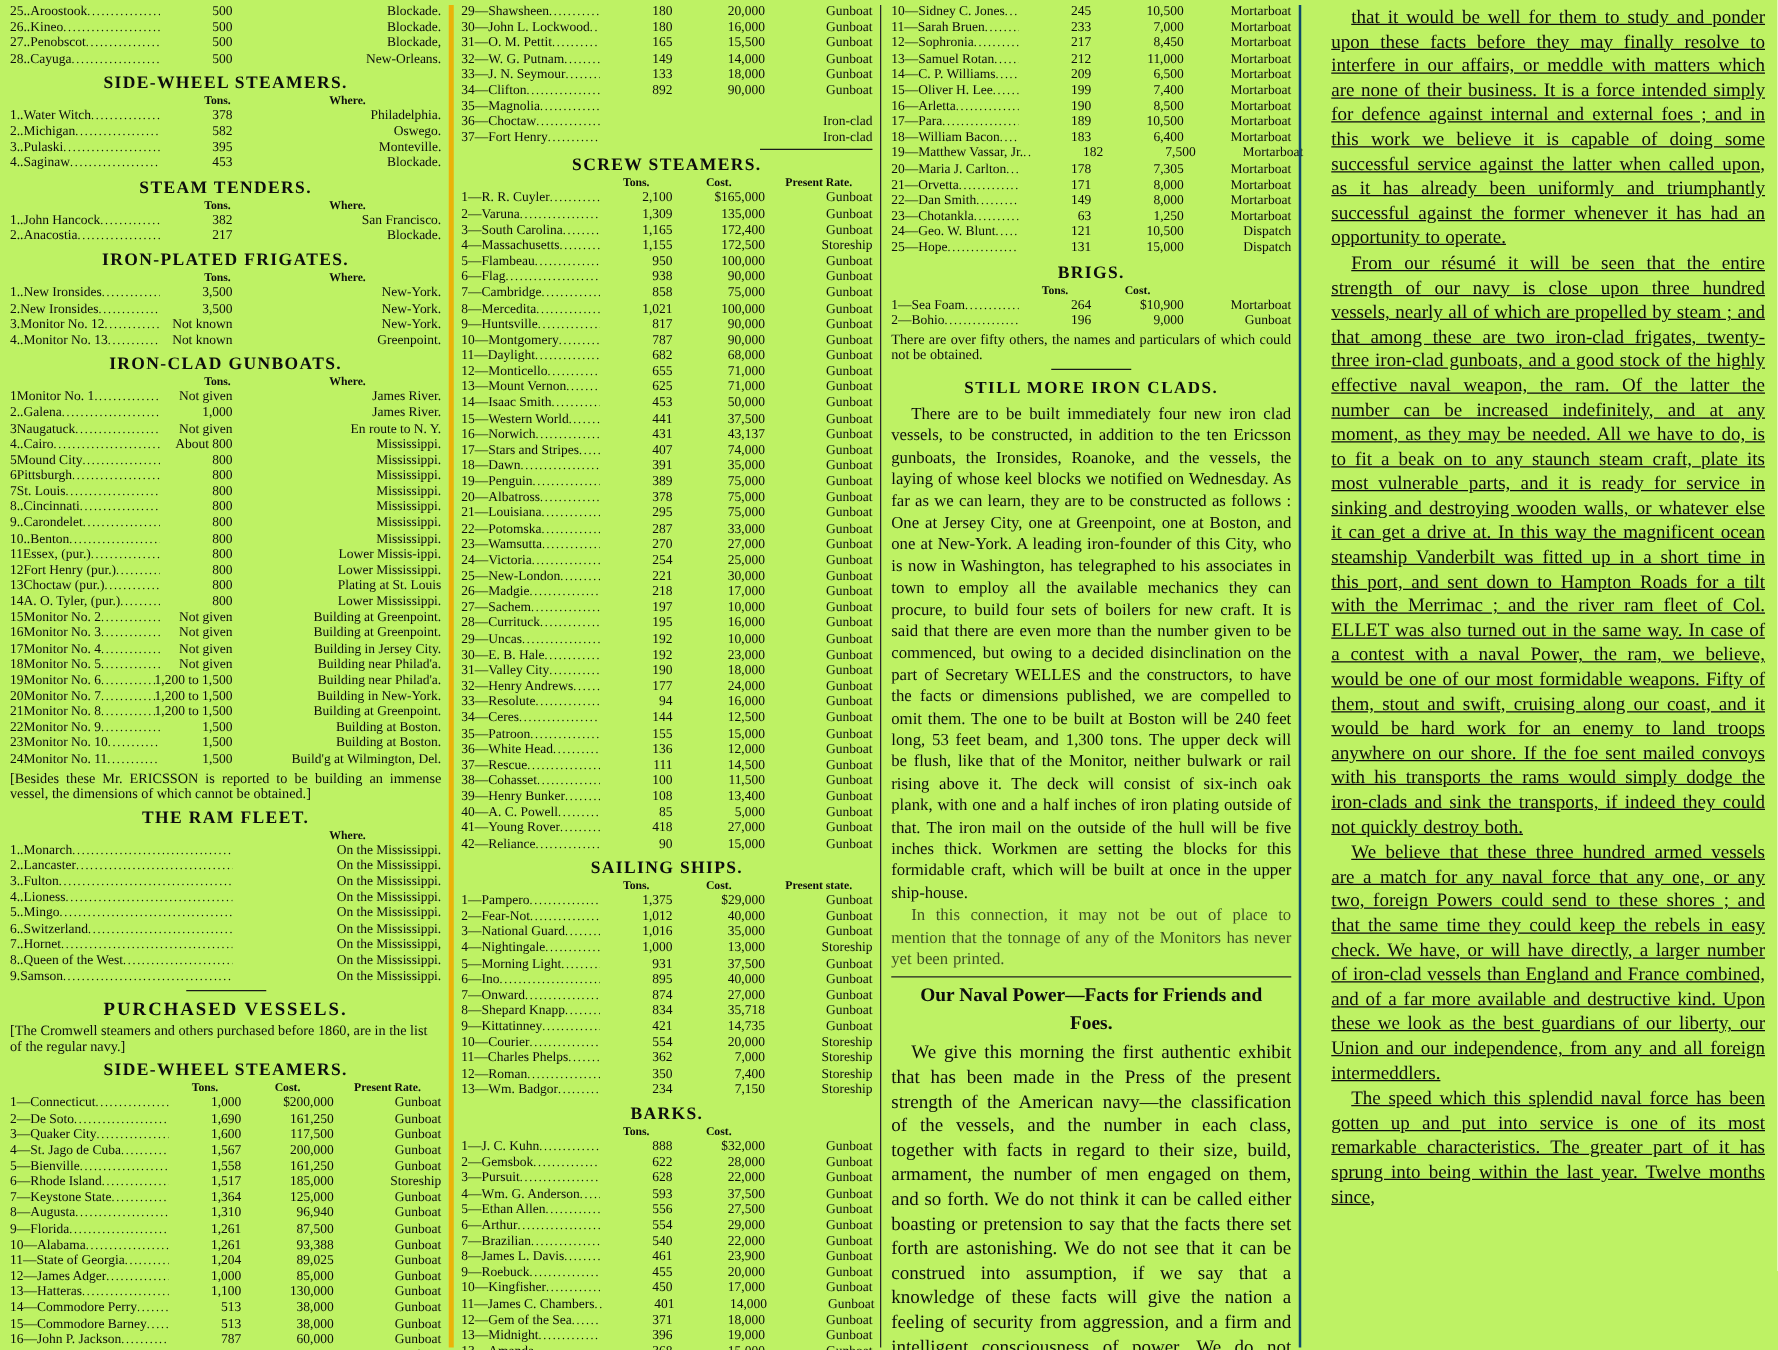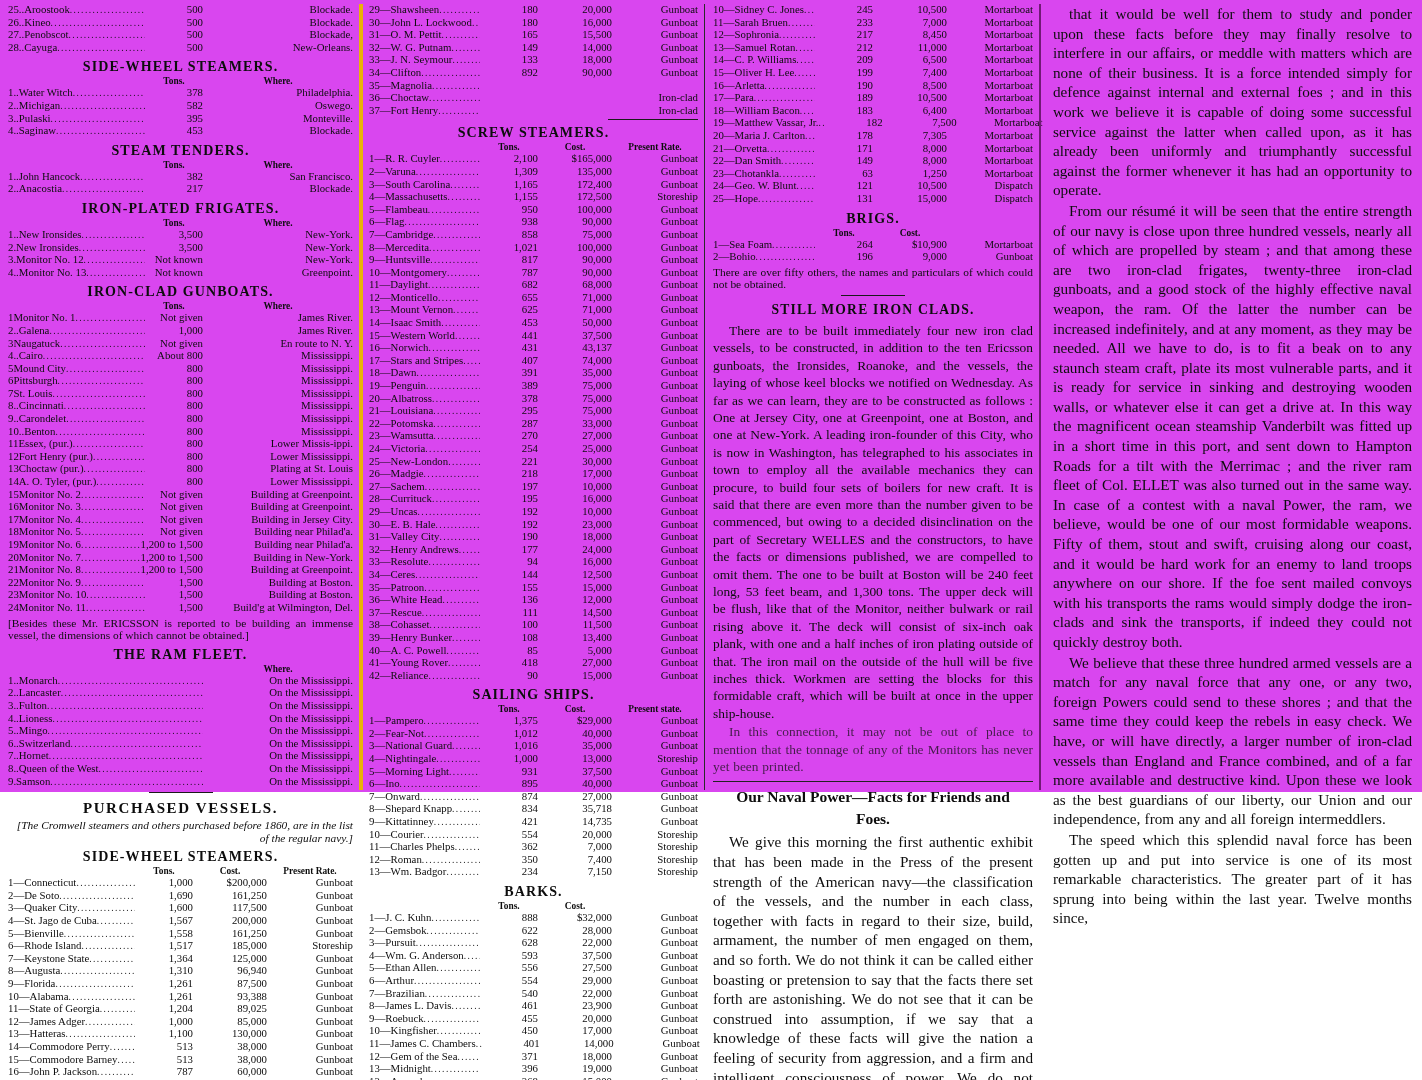--- a/index.html
+++ b/index.html
@@ -3,62 +3,62 @@
 <meta charset="utf-8">
 <style>
   html,body{margin:0;padding:0;background:#ffffff;}
   body{
     width:1422px;height:1080px;overflow:hidden;
     font-family:"Liberation Serif",serif;
     color:#0d0d0d;
     -webkit-font-smoothing:none;
   }
   #page{
-    position:relative;width:1422px;height:792px;
-    background:#d946ef;
+    position:relative;width:1422px;height:1080px;
+    background:#bef264;
     display:flex;
     box-sizing:border-box;
     padding:4px 2px 2px 4px;
   }
   .col{position:relative;box-sizing:border-box;}
   .c1{width:355px;padding:0 6px 0 4px;}
   .c2{width:345px;padding:0 6px 0 6px;border-left:4px solid #eab308;}
   .c3{width:335px;padding:0 6px 0 8px;border-left:1px solid #2a2a2a;}
-  .c4{width:383px;padding:0 8px 0 12px;border-left:2px solid #701a75;}
+  .c4{width:383px;padding:0 8px 0 24px;border-left:2px solid #0c4a6e;text-decoration:underline;}
 
   
   .sect-head{
     text-align:center;
     font-weight:bold;
     font-size:14px;
     letter-spacing:1.1px;
     margin:5px 0 1px 0;
     font-family:"Liberation Serif",serif;
   }
   .sect-head.big{font-size:15px;letter-spacing:1.6px;margin:7px 0 2px;text-align:center;}
 
   
   .row{display:flex;align-items:baseline;font-size:10.8px;line-height:11.6px;white-space:nowrap;}
   .row .idx{flex:0 0 auto;}
   .row .name{flex:0 0 auto;}
   .row .fill{flex:1 1 auto;overflow:hidden;white-space:nowrap;letter-spacing:1.4px;font-size:9.5px;min-width:6px;}
   .row .v1{flex:0 0 58px;text-align:right;}
   .row .v2{flex:0 0 74px;text-align:right;}
   .row .v3{flex:0 0 86px;text-align:right;}
-  .row .vwide2{flex:0 0 150px;text-align:right;}
+  .row .vwide2{flex:0 0 150px;text-align:right;padding-left:17px;}
 
   .colhdr{display:flex;font-weight:bold;font-size:9.4px;line-height:11px;margin-bottom:0px;}
   .colhdr .sp{flex:1 1 auto;}
   .colhdr .h1{flex:0 0 58px;text-align:center;}
   .colhdr .h2{flex:0 0 74px;text-align:center;}
   .colhdr .h3{flex:0 0 86px;text-align:center;}
   .colhdr .hw2{flex:0 0 150px;text-align:center;}
 
   .note{font-size:11.4px;line-height:12.6px;text-align:justify;margin:2px 0 2px;}
-  .note.center{text-align:right;font-style:italic;}
+  .note.center{text-align:left;}
   .rule{border:0;border-top:1px solid #1a1a1a;width:64px;margin:4px auto 3px;}
 
   
   .artHead{
     text-align:center;font-weight:bold;
     font-size:15.5px;line-height:19px;margin:4px 0 3px;
     font-family:"Liberation Serif",serif;
   }
   .artHeadSub{text-align:center;font-weight:bold;font-size:15.5px;line-height:19px;margin:0 0 4px;}
   .headline{

